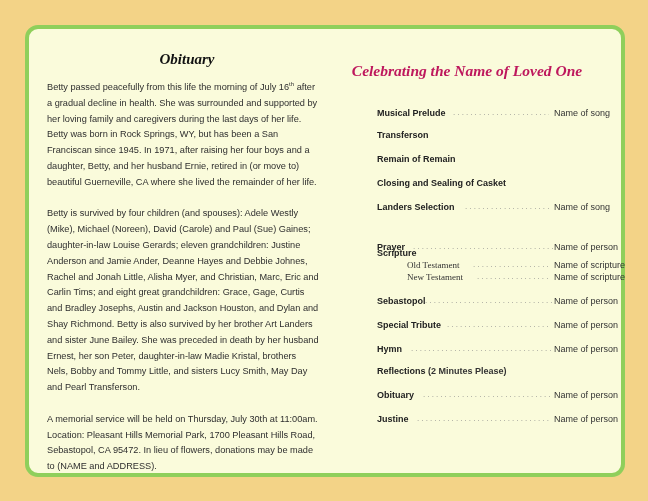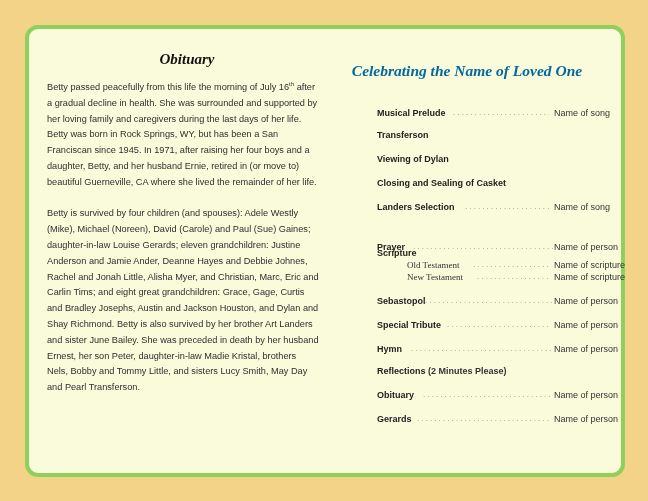--- a/index.html
+++ b/index.html
@@ -40,21 +40,21 @@
     .right-title {
       position: absolute;
       left: 340px;
       width: 254px;
       top: 62px;
       text-align: center;
       font-family: "Liberation Serif", serif;
       font-weight: bold;
       font-style: italic;
       font-size: 15.5px;
-      color: #0369a1;
+      color: #be185d;
     }
     .obit {
       position: absolute;
       left: 47px;
       top: 80px;
       width: 272px;
       font-size: 9.2px;
       line-height: 15.8px;
       color: #2e2e2e;
     }
@@ -114,35 +114,36 @@
 </head>
 <body>
 
 <div class="card"></div>
 
 <div class="left-title">Obituary</div>
 
 <div class="obit">
   <p><span>Betty passed peacefully from this life the morning of July 16</span><sup>th</sup><span> after a gradual decline in health.  She was surrounded and supported by her loving family and caregivers during the last days of her life.  Betty was born in Rock Springs, WY, but has been a San Franciscan since 1945.  In 1971, after raising her four boys and a daughter, Betty, and her husband Ernie, retired in (or move to) beautiful Guerneville, CA where she lived the remainder of her life.</span></p>
   <p>Betty is survived by four children (and spouses): Adele Westly (Mike), Michael (Noreen), David (Carole) and Paul (Sue) Gaines;  daughter-in-law Louise Gerards;  eleven grandchildren: Justine Anderson and Jamie Ander, Deanne Hayes and Debbie Johnes, Rachel and Jonah Little, Alisha Myer, and Christian, Marc, Eric and Carlin Tims;  and eight great grandchildren: Grace, Gage, Curtis and Bradley Josephs, Austin and Jackson Houston, and Dylan and Shay Richmond. Betty is also survived by her brother Art Landers and sister June Bailey.  She was preceded in death by her husband Ernest, her son Peter, daughter-in-law Madie Kristal, brothers Nels, Bobby and Tommy Little, and sisters Lucy Smith, May Day and Pearl Transferson.</p>
+  <p>A memorial service will be held on Thursday, July 30th at 11:00am.  Location:  Pleasant Hills Memorial Park, 1700 Pleasant Hills Road, Sebastopol, CA 95472.  In lieu of flowers, donations may be made to (NAME and ADDRESS).</p>
 </div>
 
 <div class="right-title">Celebrating the Name of Loved One</div>
 
 <div class="program">
   <div class="row" style="top:106px">
     <span class="lbl">Musical Prelude</span>
     <span class="dots" style="left:76px;width:96px">....................................</span>
     <span class="val">Name of song</span>
   </div>
   <div class="row" style="top:128px">
     <span class="lbl">Transferson</span>
   </div>
   <div class="row" style="top:152px">
-    <span class="lbl">Viewing of Dylan</span>
+    <span class="lbl">Remain of Remain</span>
   </div>
   <div class="row" style="top:176px">
     <span class="lbl">Closing and Sealing of Casket</span>
   </div>
   <div class="row" style="top:200px">
     <span class="lbl">Landers Selection</span>
     <span class="dots" style="left:88px;width:84px">....................................</span>
     <span class="val">Name of song</span>
   </div>
   <div class="row" style="top:240px">
@@ -180,17 +181,17 @@
   </div>
   <div class="row" style="top:364px">
     <span class="lbl">Reflections</span><span class="note"> (2 Minutes Please)</span>
   </div>
   <div class="row" style="top:388px">
     <span class="lbl">Obituary</span>
     <span class="dots" style="left:46px;width:128px">....................................</span>
     <span class="val">Name of person</span>
   </div>
   <div class="row" style="top:412px">
-    <span class="lbl">Gerards</span>
+    <span class="lbl">Justine</span>
     <span class="dots" style="left:40px;width:134px">....................................</span>
     <span class="val">Name of person</span>
   </div>
 </div>
 
 </body></html>

